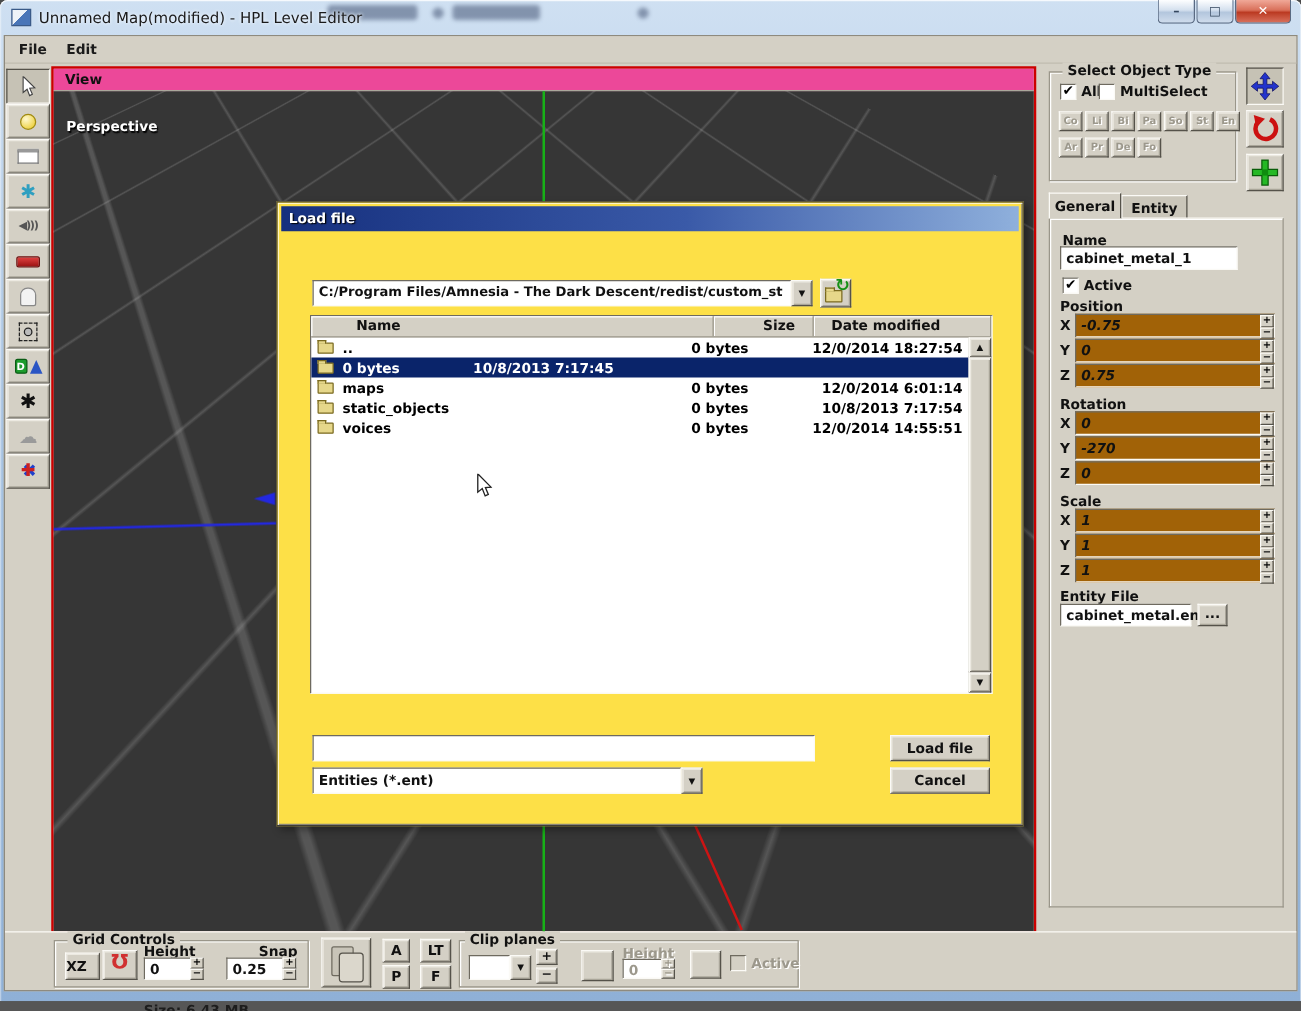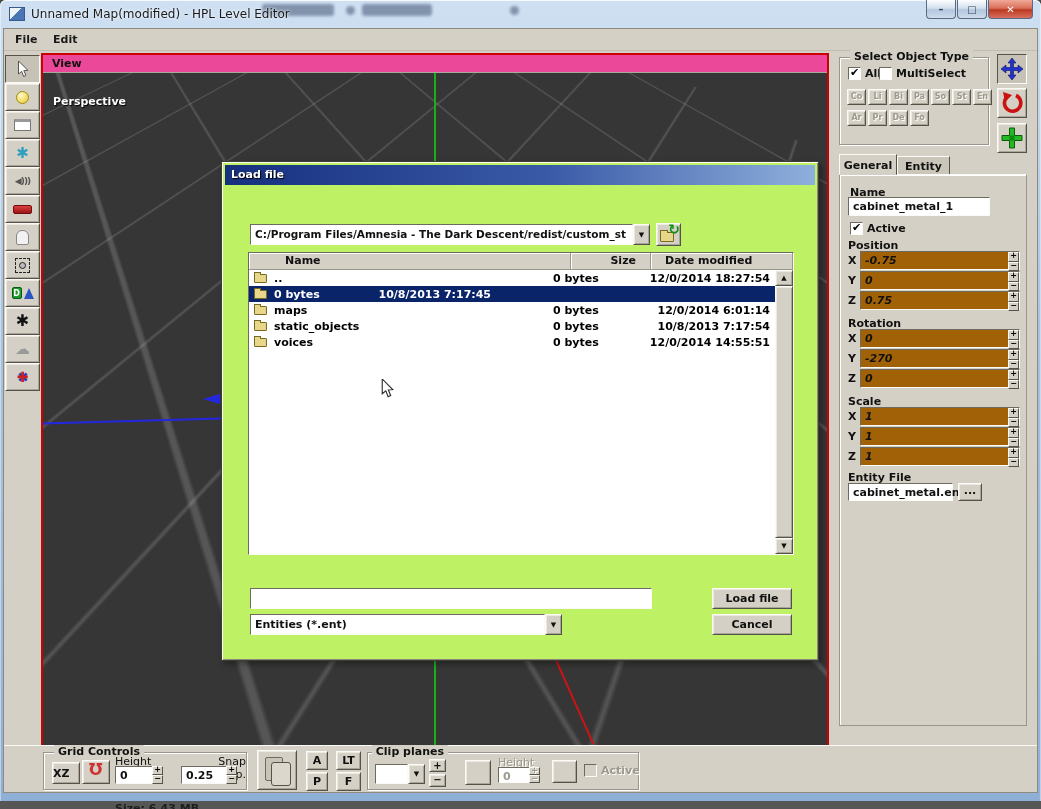--- a/index.html
+++ b/index.html
@@ -42,21 +42,21 @@
     background-image:
       repeating-linear-gradient(0deg, rgba(210,210,210,.20) 0 1.5px, transparent 1.5px 56px),
       repeating-linear-gradient(90deg, rgba(210,210,210,.20) 0 1.5px, transparent 1.5px 56px); }
   .axis-green { position:absolute; left:391px; top:0; bottom:0; width:2px; background:#17b117; }
   .axis-blue  { position:absolute; left:0; top:347px; width:178px; height:2px; background:#2328e0; transform:rotate(-1.6deg); }
   .axis-blue-arrow { position:absolute; left:160px; top:321px; width:0; height:0; border-right:17px solid #2328e0; border-top:5px solid transparent; border-bottom:5px solid transparent; }
   .axis-red { position:absolute; left:512px; top:587px; width:2px; height:92px; background:#cc1414; transform-origin:top center; transform:rotate(-24deg); }
   .vp-cam-label { position:absolute; left:10px; top:10px; color:#fff; font-weight:bold; text-shadow:1px 1px 1px #000;margin-top:12px; }
 
   
-  .dialog { position:absolute; left:217px; top:132px; width:598px; height:500px; background:#bef264;
+  .dialog { position:absolute; left:217px; top:132px; width:598px; height:500px; background:#fde047;
     border:1px solid #3f3d36; box-shadow:inset 1px 1px 0 #fbfaf6, inset -1px -1px 0 #8a867a, 3px 3px 6px rgba(0,0,0,.35); z-index:40; }
   .dlg-title { position:absolute; left:3px; top:3px; right:3px; height:20px;
     background:linear-gradient(90deg,#16307e 0%,#3a5aa8 55%,#8fb0dc 100%);
     color:#fff; font-weight:bold; padding:3px 0 0 6px; text-shadow:1px 1px 1px #000; }
   .combo { position:absolute; display:flex; }
   .combo .combo-field { flex:1; background:#fff; border:1px solid; border-color:#6e6a5f #fbfaf6 #fbfaf6 #6e6a5f; padding:3px 2px 0 4px; font-size:10.5px; font-weight:bold; white-space:nowrap; overflow:hidden; }
   .combo .combo-arrow { width:17px; display:flex; align-items:center; justify-content:center; font-size:7px; }
   .icon-btn { display:flex; align-items:center; justify-content:center; position:relative; }
   .updir-folder { position:absolute; left:3px; bottom:3px; width:14px; height:10px; background:#e6d78a; border:1px solid #7a6a20; border-radius:1px; }
   .updir-folder::before { content:""; position:absolute; left:-1px; top:-3px; width:6px; height:2px; background:#e6d78a; border:1px solid #7a6a20; border-bottom:none; }
@@ -102,21 +102,21 @@
   .fld-label { position:absolute; font-weight:bold; }
   .fld { position:absolute; background:#fff; border:1px solid; border-color:#6e6a5f #fbfaf6 #fbfaf6 #6e6a5f; font-weight:bold; padding:2px 0 0 4px; }
   .spinner { position:absolute; right:0; top:0; bottom:0; width:11px; display:flex; flex-direction:column; }
   .spin-b { flex:1; font-size:8px; line-height:6px; text-align:center; background:#d4d0c5; border:1px solid; border-color:#fbfaf6 #55524a #55524a #fbfaf6; color:#000; font-weight:bold; }
   .axis-row { position:absolute; left:8px; right:6px; height:19px; }
   .axis-lbl { position:absolute; left:0; top:3px; font-weight:bold; }
   .axis-fld { position:absolute; left:12px; right:0; top:0; bottom:0; background:#a16207; border:1px solid; border-color:#6e6a5f #fbfaf6 #fbfaf6 #6e6a5f; font-weight:bold; padding:2px 12px 0 4px;font-style:italic; }
 
   
   .bottombar { position:absolute; left:0; bottom:0; width:1033px; height:47px; background:#d4d0c5; border-top:1px solid #fbfaf6; }
-  .small-lbl { position:absolute; font-weight:normal;text-align:right; }
+  .small-lbl { position:absolute; font-weight:bold; }
   .disabled-txt { color:#9c988c; text-shadow:1px 1px 0 #fff; }
   .magnet { font-size:16px; font-weight:bold; color:#d03030; display:inline-block; transform:rotate(180deg); line-height:14px; }
 
   .desktop-strip { position:absolute; left:0; top:801px; width:1041px; height:8px; background:#565656; overflow:hidden; }
   .desktop-text { position:absolute; left:115px; top:1px; font-weight:bold; color:#1d1d1d; }
 
   
   .bulb { width:13px; height:13px; border-radius:50%; background:radial-gradient(circle at 35% 30%,#fff8cf,#e9c81e); border:1px solid #a08a10; }
   .board { width:17px; height:12px; background:#fff; border:1px solid #777; border-top:3px solid #999; }
   .brick { width:19px; height:9px; border-radius:2px; background:linear-gradient(180deg,#e04040,#9c1414); border:1px solid #6e0e0e; }

